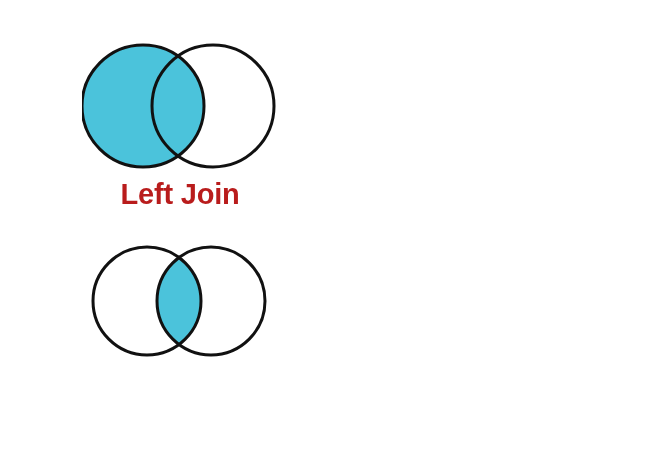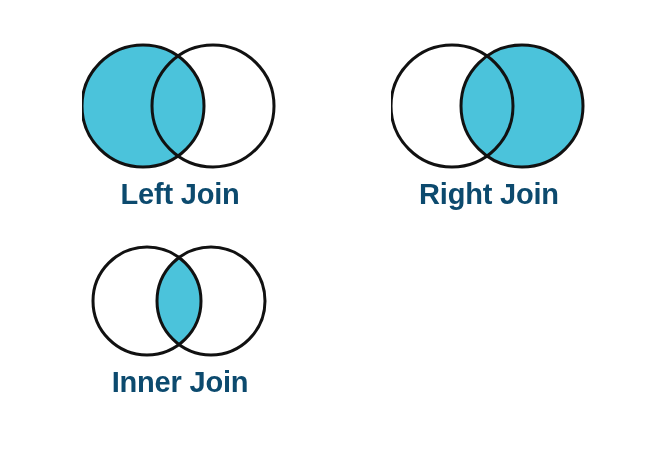--- a/index.html
+++ b/index.html
@@ -27,21 +27,21 @@
   }
   .venn-svg {
     display: block;
   }
   .join-label {
     margin-top: 6px;
     font-family: "Liberation Sans", sans-serif;
     font-weight: bold;
     font-size: 29px;
     line-height: 1.12;
-    color: #0c4a6e;
+    color: #b91c1c;
     text-align: center;
     letter-spacing: -0.2px;
     white-space: pre-line;
   }
 
   
   #cell-left-join   { left: 49px;  top: 42px;  width: 262px; }
   #cell-right-join  { left: 358px; top: 42px;  width: 262px; }
   #cell-inner-join  { left: 56px;  top: 243px; width: 248px; }
   #cell-full-outer  { left: 358px; top: 243px; width: 262px; }
@@ -68,58 +68,35 @@
           <circle cx="61" cy="64" r="61" fill="#4bc3db"></circle>
         </g>
 
         <circle cx="61" cy="64" r="61" fill="none" stroke="#111111" stroke-width="3"></circle>
         <circle cx="131" cy="64" r="61" fill="none" stroke="#111111" stroke-width="3"></circle>
       </svg>
     </div>
     <div class="join-label">Left Join</div>
   </div>
 
-  <div class="join-cell" id="cell-right-join">
-    <div class="venn-wrap">
-      <svg class="venn-svg" width="196" height="130" viewBox="0 0 196 130">
-        <defs>
-          <clipPath id="clip-rj-left">
-            <circle cx="61" cy="64" r="61"></circle>
-          </clipPath>
-        </defs>
-
-        <circle cx="61" cy="64" r="61" fill="#ffffff"></circle>
-
-        <circle cx="131" cy="64" r="61" fill="#4bc3db"></circle>
-
-        <g clip-path="url(#clip-rj-left)">
-          <circle cx="131" cy="64" r="61" fill="#4bc3db"></circle>
-        </g>
-        <circle cx="61" cy="64" r="61" fill="none" stroke="#111111" stroke-width="3"></circle>
-        <circle cx="131" cy="64" r="61" fill="none" stroke="#111111" stroke-width="3"></circle>
-      </svg>
-    </div>
-    <div class="join-label">Right Join</div>
-  </div>
 
   <div class="join-cell" id="cell-inner-join">
     <div class="venn-wrap">
       <svg class="venn-svg" width="178" height="117" viewBox="0 0 178 117">
         <defs>
           <clipPath id="clip-ij-right">
             <circle cx="120" cy="58" r="54"></circle>
           </clipPath>
         </defs>
         <circle cx="56" cy="58" r="54" fill="#ffffff"></circle>
         <circle cx="120" cy="58" r="54" fill="#ffffff"></circle>
 
         <g clip-path="url(#clip-ij-right)">
           <circle cx="56" cy="58" r="54" fill="#4bc3db"></circle>
         </g>
         <circle cx="56" cy="58" r="54" fill="none" stroke="#111111" stroke-width="3"></circle>
         <circle cx="120" cy="58" r="54" fill="none" stroke="#111111" stroke-width="3"></circle>
       </svg>
     </div>
-    <div class="join-label">Inner Join</div>
   </div>
 
 
 </div>
 
 </body></html>

